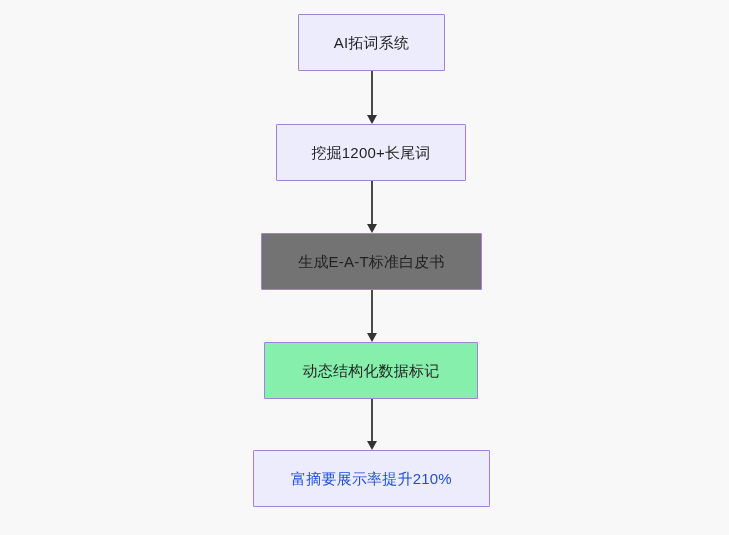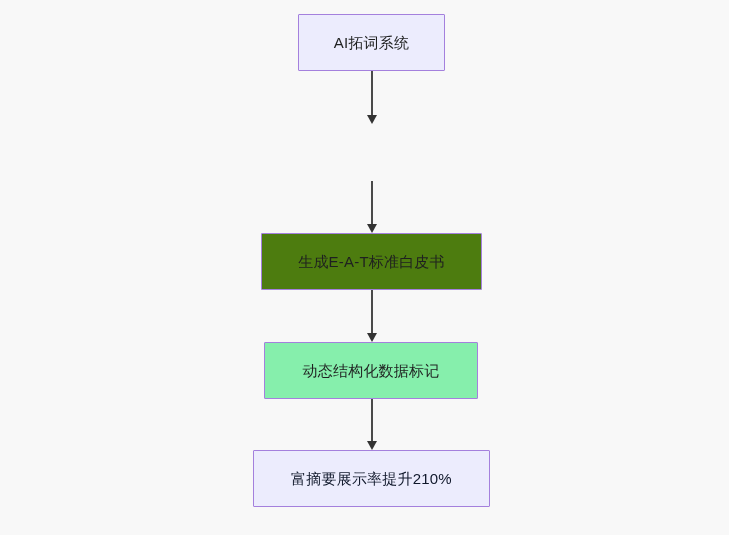--- a/index.html
+++ b/index.html
@@ -76,23 +76,26 @@
     <div class="edge-head" style="top: 43px; border-top-color: rgb(51, 51, 51);"></div>
   </div>
   <div class="edge" id="edge-3" style="left: 371px; top: 399px; width: 2px; height: 51px;">
     <div class="edge-line" style="height: 43px; background: rgb(74, 74, 74);"></div>
     <div class="edge-head" style="top: 42px; border-top-color: rgb(51, 51, 51);"></div>
   </div>
 
   <div class="node" id="node-0" style="left: 298px; top: 14px; width: 147px; height: 57px; background: rgb(236, 236, 253); border-color: rgb(164, 128, 221); color: rgb(31, 32, 32);">
     <span class="node-label">AI拓词系统</span>
   </div>
-  <div class="node" id="node-2" style="left: 261px; top: 233px; width: 221px; height: 57px; background: #4d7c0f; border-color: rgb(164, 128, 221); color: rgb(31, 32, 32);">
+  <div class="node" id="node-1" style="left: 276px; top: 124px; width: 190px; height: 57px; background: rgb(236, 236, 253); border-color: rgb(164, 128, 221); color: rgb(31, 32, 32);">
+    <span class="node-label">挖掘1200+长尾词</span>
+  </div>
+  <div class="node" id="node-2" style="left: 261px; top: 233px; width: 221px; height: 57px; background: #737373; border-color: rgb(164, 128, 221); color: rgb(31, 32, 32);">
     <span class="node-label">生成E-A-T标准白皮书</span>
   </div>
   <div class="node" id="node-3" style="left: 264px; top: 342px; width: 214px; height: 57px; background: #86efac; border-color: rgb(164, 128, 221); color: rgb(31, 32, 32);">
     <span class="node-label">动态结构化数据标记</span>
   </div>
-  <div class="node" id="node-4" style="left: 253px; top: 450px; width: 237px; height: 57px; background: rgb(236, 236, 253); border-color: rgb(164, 128, 221); color: #0f172a;">
+  <div class="node" id="node-4" style="left: 253px; top: 450px; width: 237px; height: 57px; background: rgb(236, 236, 253); border-color: rgb(164, 128, 221); color: #1d4ed8;">
     <span class="node-label">富摘要展示率提升210%</span>
   </div>
 
 </div>
 
 </body></html>

